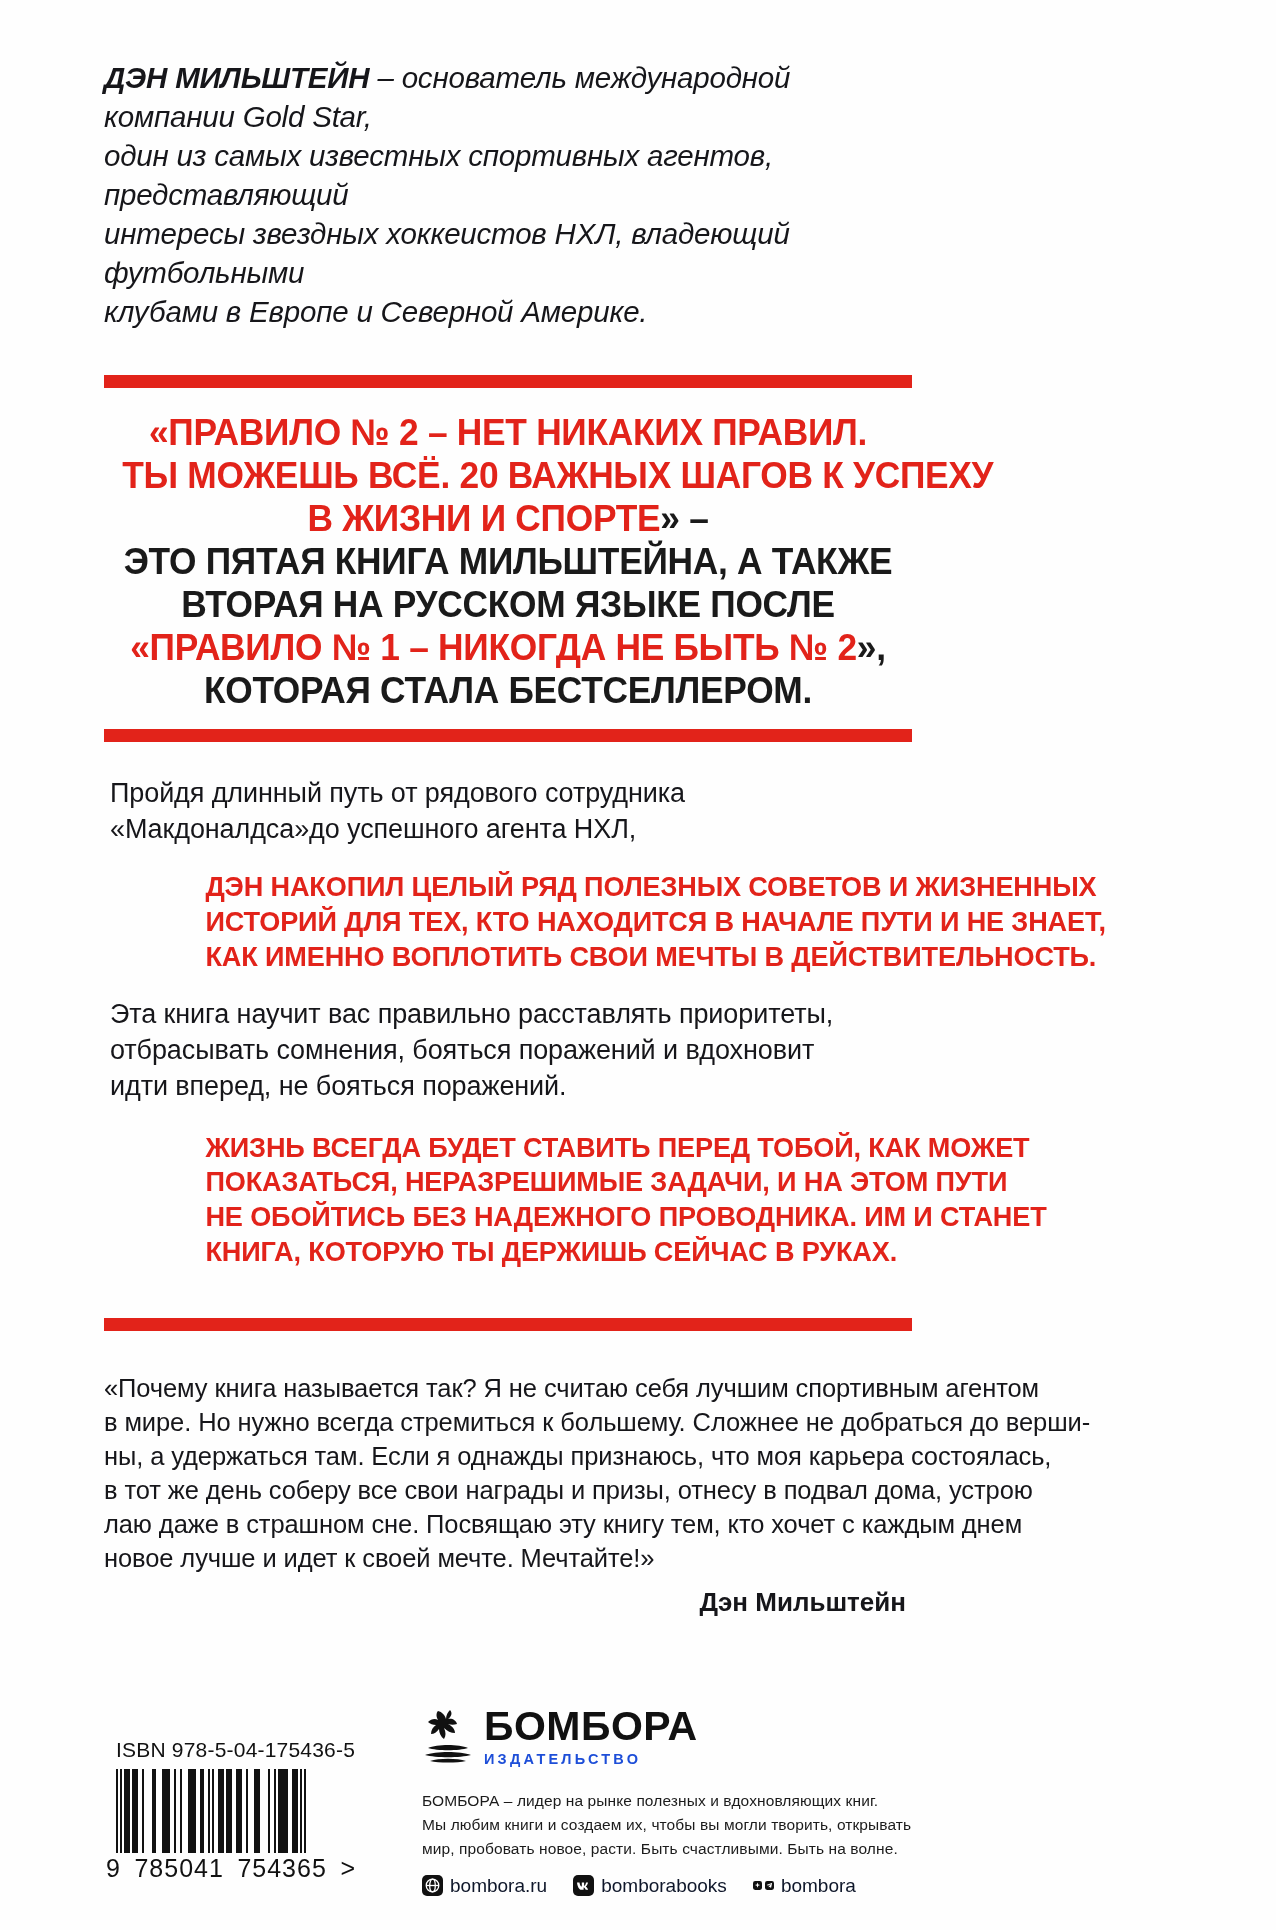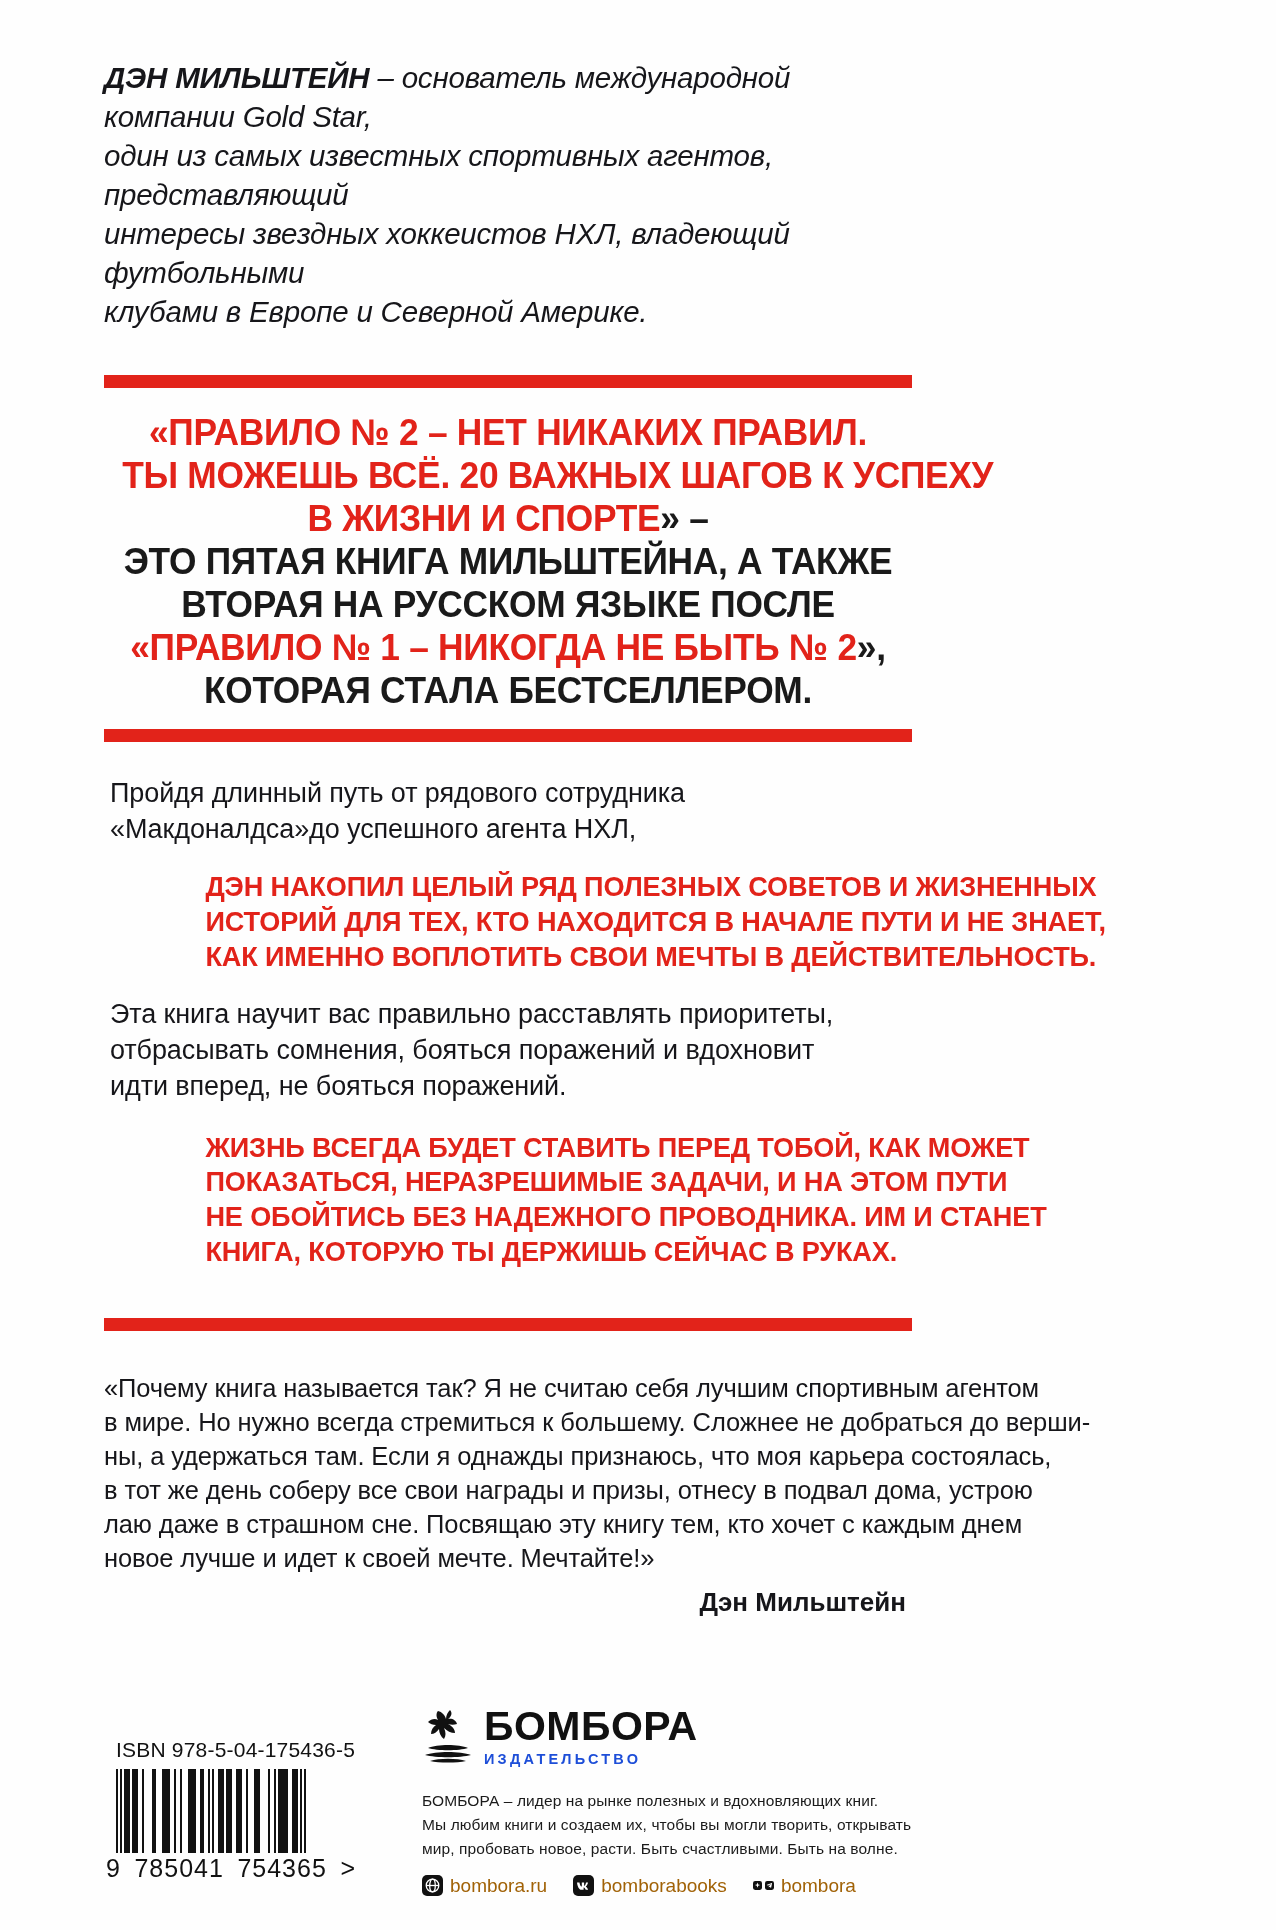--- a/index.html
+++ b/index.html
@@ -183,21 +183,21 @@
     line-height: 1.55;
     color: #1b1b1b;
     letter-spacing: 0.1px;
   }
   .socials {
     margin-top: 14px;
     display: flex;
     align-items: center;
     gap: 26px;
     font-size: 19px;
-    color: #a16207;
+    color: #0f172a;
   }
   .social {
     display: flex;
     align-items: center;
     gap: 7px;
   }
   .sico {
     width: 21px; height: 21px;
     display: inline-block;
     flex: 0 0 auto;

